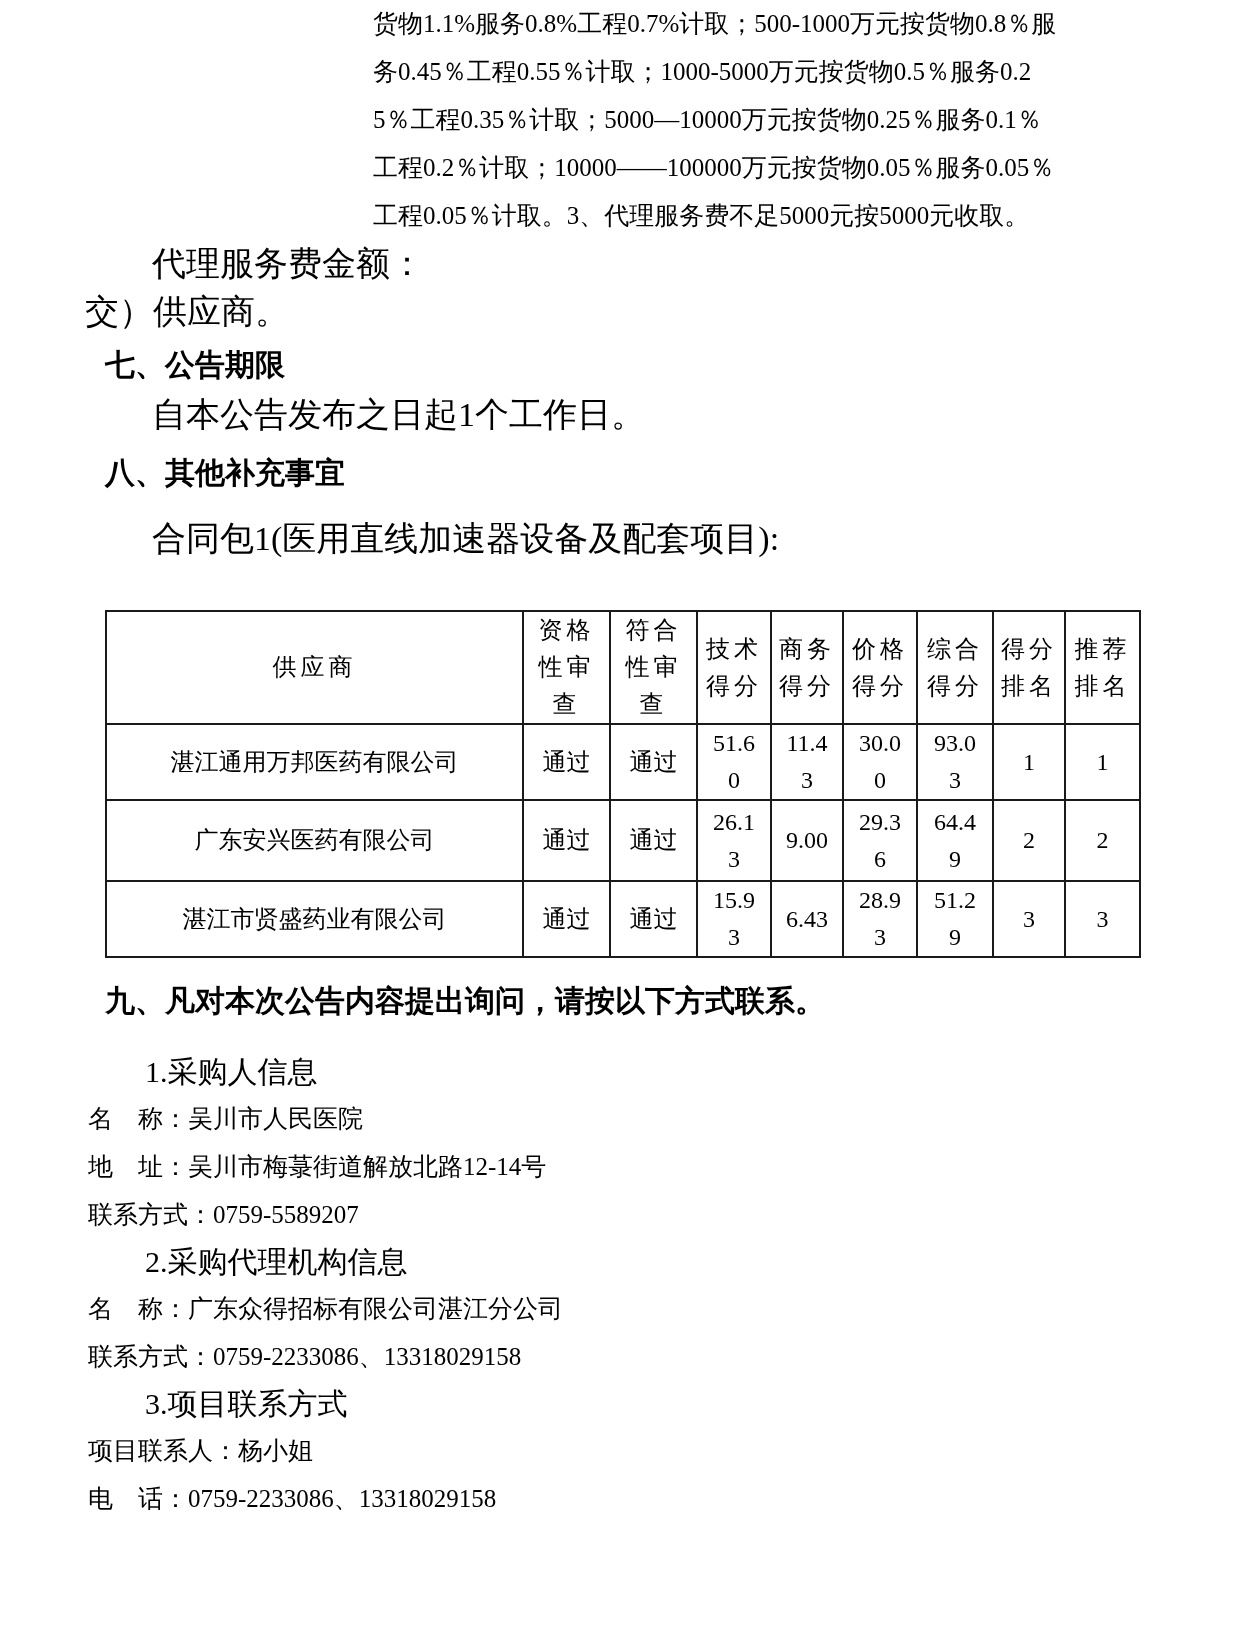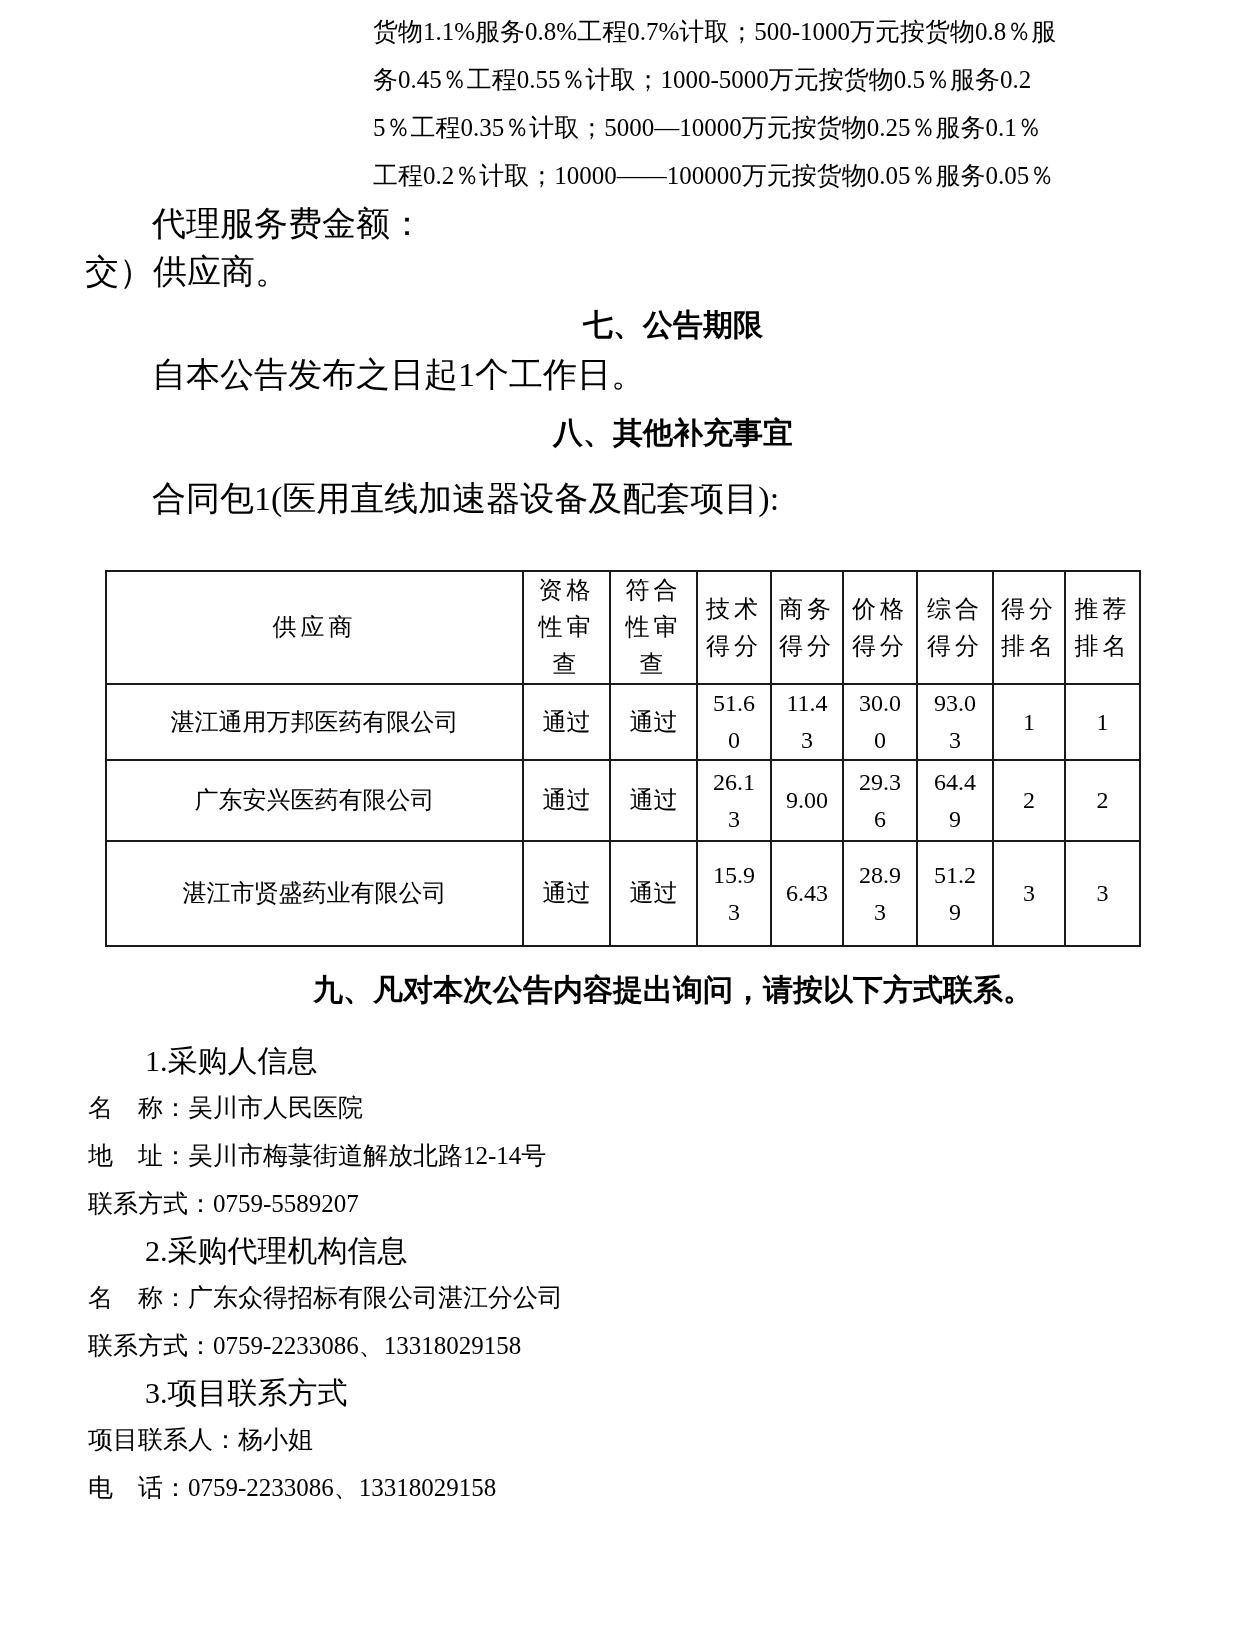--- a/index.html
+++ b/index.html
@@ -9,41 +9,39 @@
     width: 1241px;
     height: 1625px;
     background: #ffffff;
     color: #000000;
     font-family: "Liberation Serif", "DejaVu Serif", serif;
     overflow: hidden;
   }
   .txt { white-space: pre-wrap; }
   
   .fee-cont {
-    padding-top: 8px;
     margin-left: 373px;
     font-size: 25px;
     line-height: 48px;
   }
   .fee-cont .line { white-space: pre; }
   
   .body-line {
     margin-left: 85px;
     font-size: 34px;
     line-height: 48px;
   }
   .ind { margin-left: 152px; }
   
   .heading {
     margin-left: 105px;
     font-size: 30px;
     font-weight: bold;
     line-height: 52px;
     white-space: pre;
-    text-align: center;
   }
   .h7 { margin-top: 3px; }
   .h8 { margin-top: 8px; }
   .h9 { margin-top: 17px; }
   .body8 { margin-top: 16px; }
   
   table.eval {
     margin: 47px 0 0 105px;
     width: 1034px;
     border-collapse: collapse;
@@ -56,21 +54,21 @@
     vertical-align: middle;
     font-size: 24px;
     line-height: 37px;
     white-space: pre-line;
     padding: 0;
     overflow: hidden;
   }
   table.eval thead tr { height: 112px; }
   table.eval tbody tr:nth-child(1) { height: 74px; }
   table.eval tbody tr:nth-child(2) { height: 81px; }
-  table.eval tbody tr:nth-child(3) { height: 105px; }
+  table.eval tbody tr:nth-child(3) { height: 76px; }
   table.eval th { letter-spacing: 4px; }
   
   .sub-head {
     margin-left: 145px;
     font-size: 30px;
     line-height: 46px;
     white-space: pre;
   }
   .sh1 { margin-top: 22px; }
   .contact-line {
@@ -83,20 +81,21 @@
 </head>
 <body>
 
 <div class="page">
 
   <div class="fee-cont">
     <div class="line">货物1.1%服务0.8%工程0.7%计取；500-1000万元按货物0.8％服</div>
     <div class="line">务0.45％工程0.55％计取；1000-5000万元按货物0.5％服务0.2</div>
     <div class="line">5％工程0.35％计取；5000—10000万元按货物0.25％服务0.1％</div>
     <div class="line">工程0.2％计取；10000——100000万元按货物0.05％服务0.05％</div>
+    <div class="line">工程0.05％计取。3、代理服务费不足5000元按5000元收取。</div>
   </div>
 
   <div class="body-line ind txt">代理服务费金额：</div>
   <div class="body-line txt">交）供应商。</div>
 
   <div class="heading h7">七、公告期限</div>
   <div class="body-line ind txt">自本公告发布之日起1个工作日。</div>
 
   <div class="heading h8">八、其他补充事宜</div>
   <div class="body-line ind body8 txt">合同包1(医用直线加速器设备及配套项目):</div>

